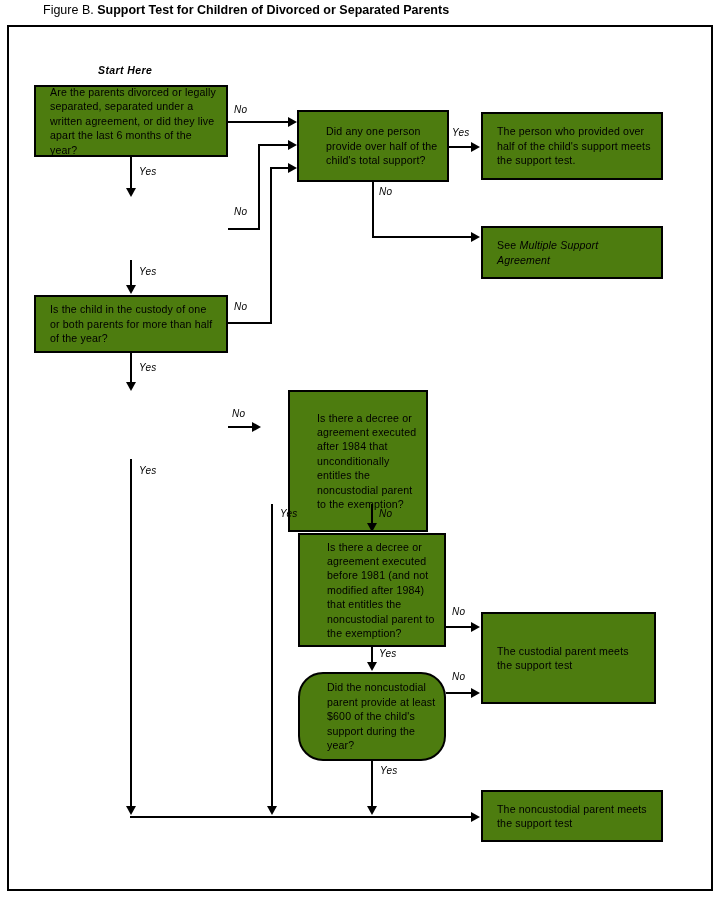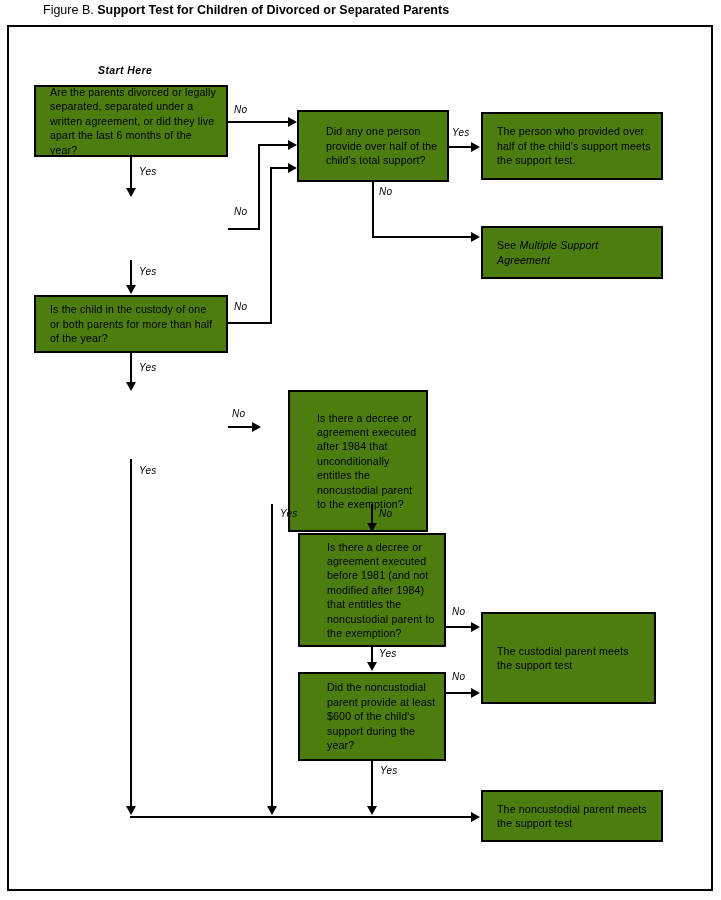--- a/index.html
+++ b/index.html
@@ -134,21 +134,21 @@
   </div>
 
   <div class="node tight" style="left:262px; top:390px; width:140px; height:142px;margin-left:26px;">
     <span class="txt">Is there a decree or agreement executed after 1984 that unconditionally entitles the noncustodial parent to the exemption?</span>
   </div>
 
   <div class="node tight" style="left:298px; top:533px; width:148px; height:114px;">
     <span class="txt">Is there a decree or agreement executed before 1981 (and not modified after 1984) that entitles the noncustodial parent to the exemption?</span>
   </div>
 
-  <div class="node tight" style="left:298px; top:672px; width:148px; height:89px;">
+  <div class="node tight" style="left:298px; top:672px; width:148px; height:89px;border-radius:25px;">
     <span class="txt">Did the noncustodial parent provide at least $600 of the child's support during the year?</span>
   </div>
 
   <div class="node" style="left:481px; top:112px; width:182px; height:68px;">
     <span class="txt">The person who provided over half of the child's support meets the support test.</span>
   </div>
 
   <div class="node" style="left:481px; top:226px; width:182px; height:53px;">
     <span class="txt"><span>See </span><i>Multiple Support Agreement</i></span>
   </div>

